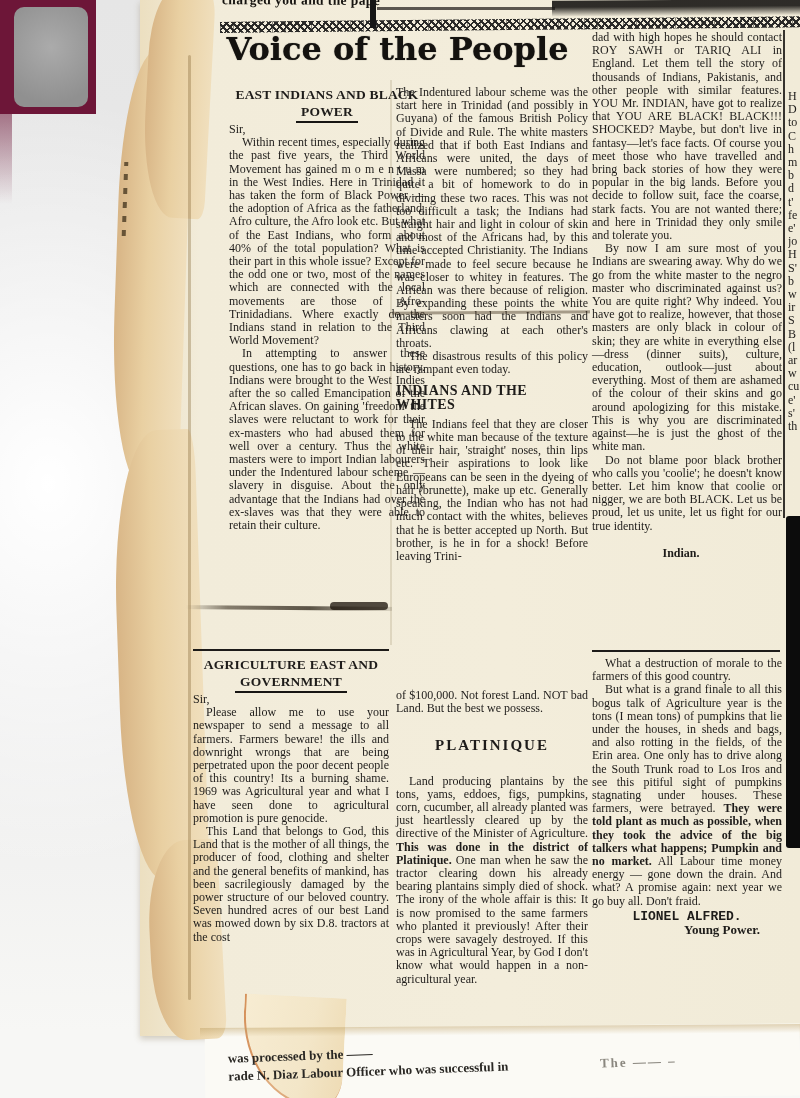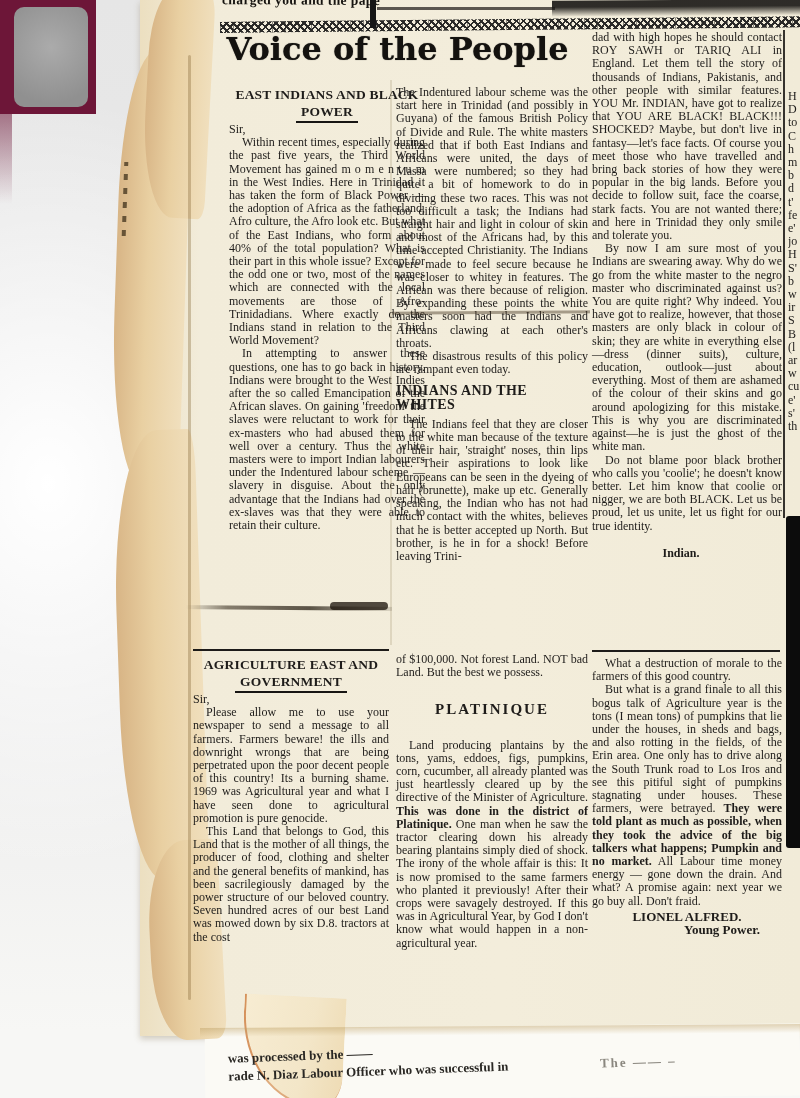--- a/index.html
+++ b/index.html
@@ -56,28 +56,28 @@
   
   .col{text-align:justify;font-size:12px;line-height:13.2px;}
   .col p{margin:0;text-indent:13px;}
   .col p.noindent{text-indent:0;}
   .head{font-weight:bold;font-size:13.5px;line-height:17px;text-align:center;letter-spacing:.2px;}
   .head .ul{display:inline-block;border-bottom:2.5px solid #171513;padding:0 5px 1px;}
   .sal{margin:7px 0 4px;text-indent:0 !important;}
   .subhead1{font-weight:bold;font-size:14px;text-align:left;letter-spacing:.4px;margin:8px 0 7px;}
   .subhead2{font-weight:bold;font-size:15px;text-align:center;letter-spacing:2px;margin:24px 0 22px;}
   .sig-right{font-weight:bold;text-align:center;padding-right:12px;margin-top:14px;}
-  .sig-c1{font-weight:bold;font-size:13px;text-align:center;margin-top:2px;}
+  .sig-c1{font-weight:bold;font-size:13px;text-align:center;margin-top:2px;font-family:Liberation Mono, monospace;}
   .sig-c2{font-weight:bold;font-size:13px;text-align:center;text-indent:70px;}
   .bold{font-weight:bold;}
   .a1c1{left:193px;top:86px;width:196px;margin-left:36px;}
   .a1c2{left:396px;top:86px;width:192px;}
   .a1c3{left:592px;top:31px;width:190px;}
   .a2c1{left:193px;top:656px;width:196px;}
-  .a2c2{left:396px;top:653px;width:192px;}
+  .a2c2{left:396px;top:689px;width:192px;}
   .a2c3{left:592px;top:657px;width:190px;}
   .rule{background:#1d1b19;height:2px;}
   .rule1{left:193px;top:649px;width:196px;}
   .rule3{left:592px;top:650px;width:188px;}
   
   .col4-rule{left:783px;top:30px;width:2px;height:488px;background:#35322d;}
   .col4-frags{left:788px;top:90px;width:12px;height:430px;overflow:hidden;
     font-size:12px;line-height:13.2px;white-space:pre-line;}
   .black-bar{left:786px;top:516px;width:14px;height:332px;background:#0c0c0c;border-radius:3px 0 0 3px;}
   

